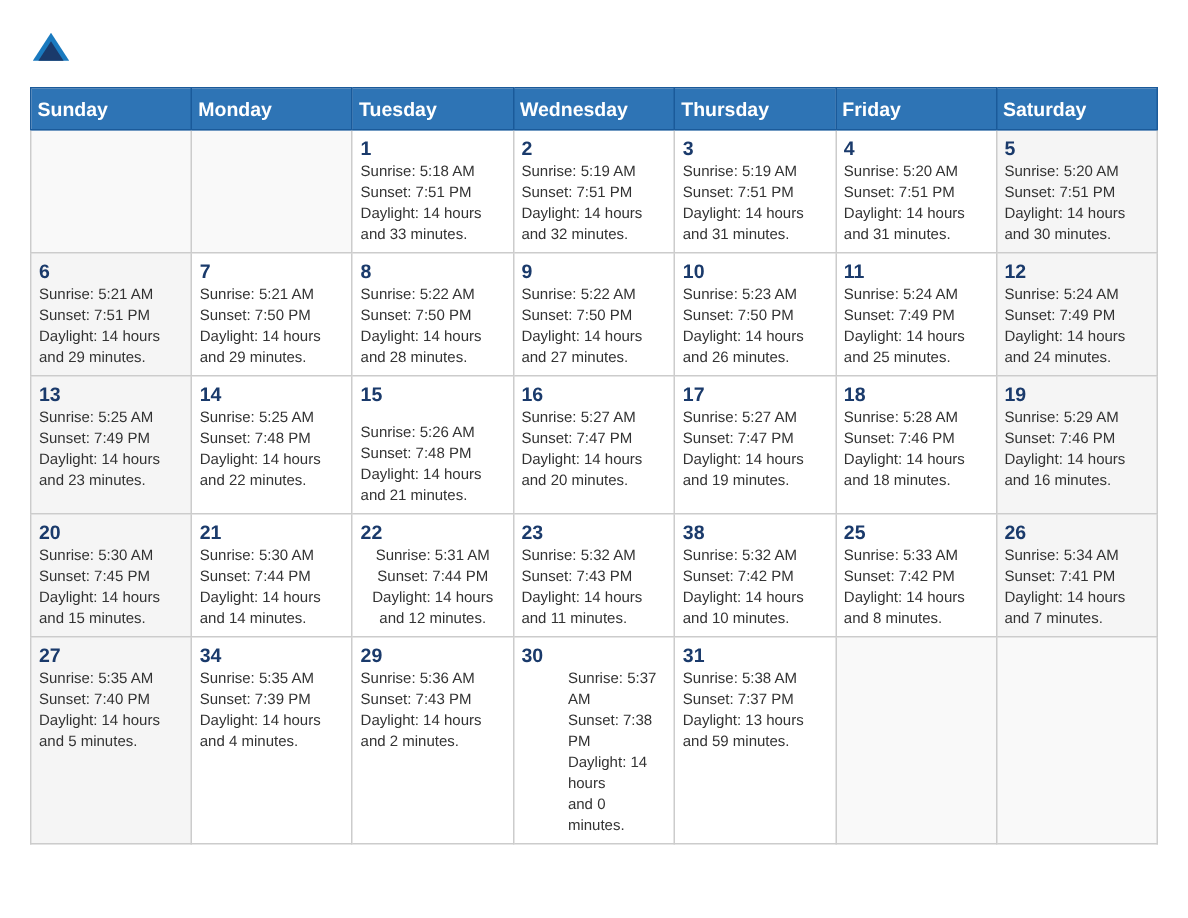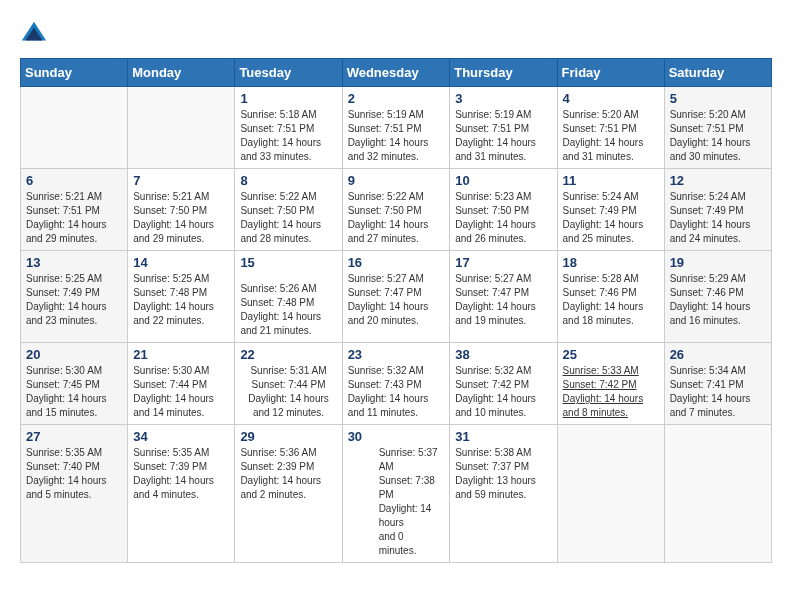--- a/index.html
+++ b/index.html
@@ -299,21 +299,21 @@
         </td>
         <td>
           <span class="day-number">38</span>
           <div class="day-info" style="white-space: pre-line;">Sunrise: 5:32 AM
 Sunset: 7:42 PM
 Daylight: 14 hours
 and 10 minutes.</div>
         </td>
         <td>
           <span class="day-number">25</span>
-          <div class="day-info" style="white-space: pre-line; text-decoration: underline;">Sunrise: 5:33 AM
+          <div class="day-info" style="white-space: pre-line;">Sunrise: 5:33 AM
 Sunset: 7:42 PM
 Daylight: 14 hours
 and 8 minutes.</div>
         </td>
         <td class="weekend">
           <span class="day-number">26</span>
           <div class="day-info" style="white-space: pre-line;">Sunrise: 5:34 AM
 Sunset: 7:41 PM
 Daylight: 14 hours
 and 7 minutes.</div>
@@ -330,21 +330,21 @@
         <td>
           <span class="day-number">34</span>
           <div class="day-info" style="white-space: pre-line;">Sunrise: 5:35 AM
 Sunset: 7:39 PM
 Daylight: 14 hours
 and 4 minutes.</div>
         </td>
         <td>
           <span class="day-number">29</span>
           <div class="day-info" style="white-space: pre-line;">Sunrise: 5:36 AM
-Sunset: 2:39 PM
+Sunset: 7:43 PM
 Daylight: 14 hours
 and 2 minutes.</div>
         </td>
         <td>
           <span class="day-number">30</span>
           <div class="day-info" style="white-space: pre-line; margin-left: 31px;">Sunrise: 5:37 AM
 Sunset: 7:38 PM
 Daylight: 14 hours
 and 0 minutes.</div>
         </td>

